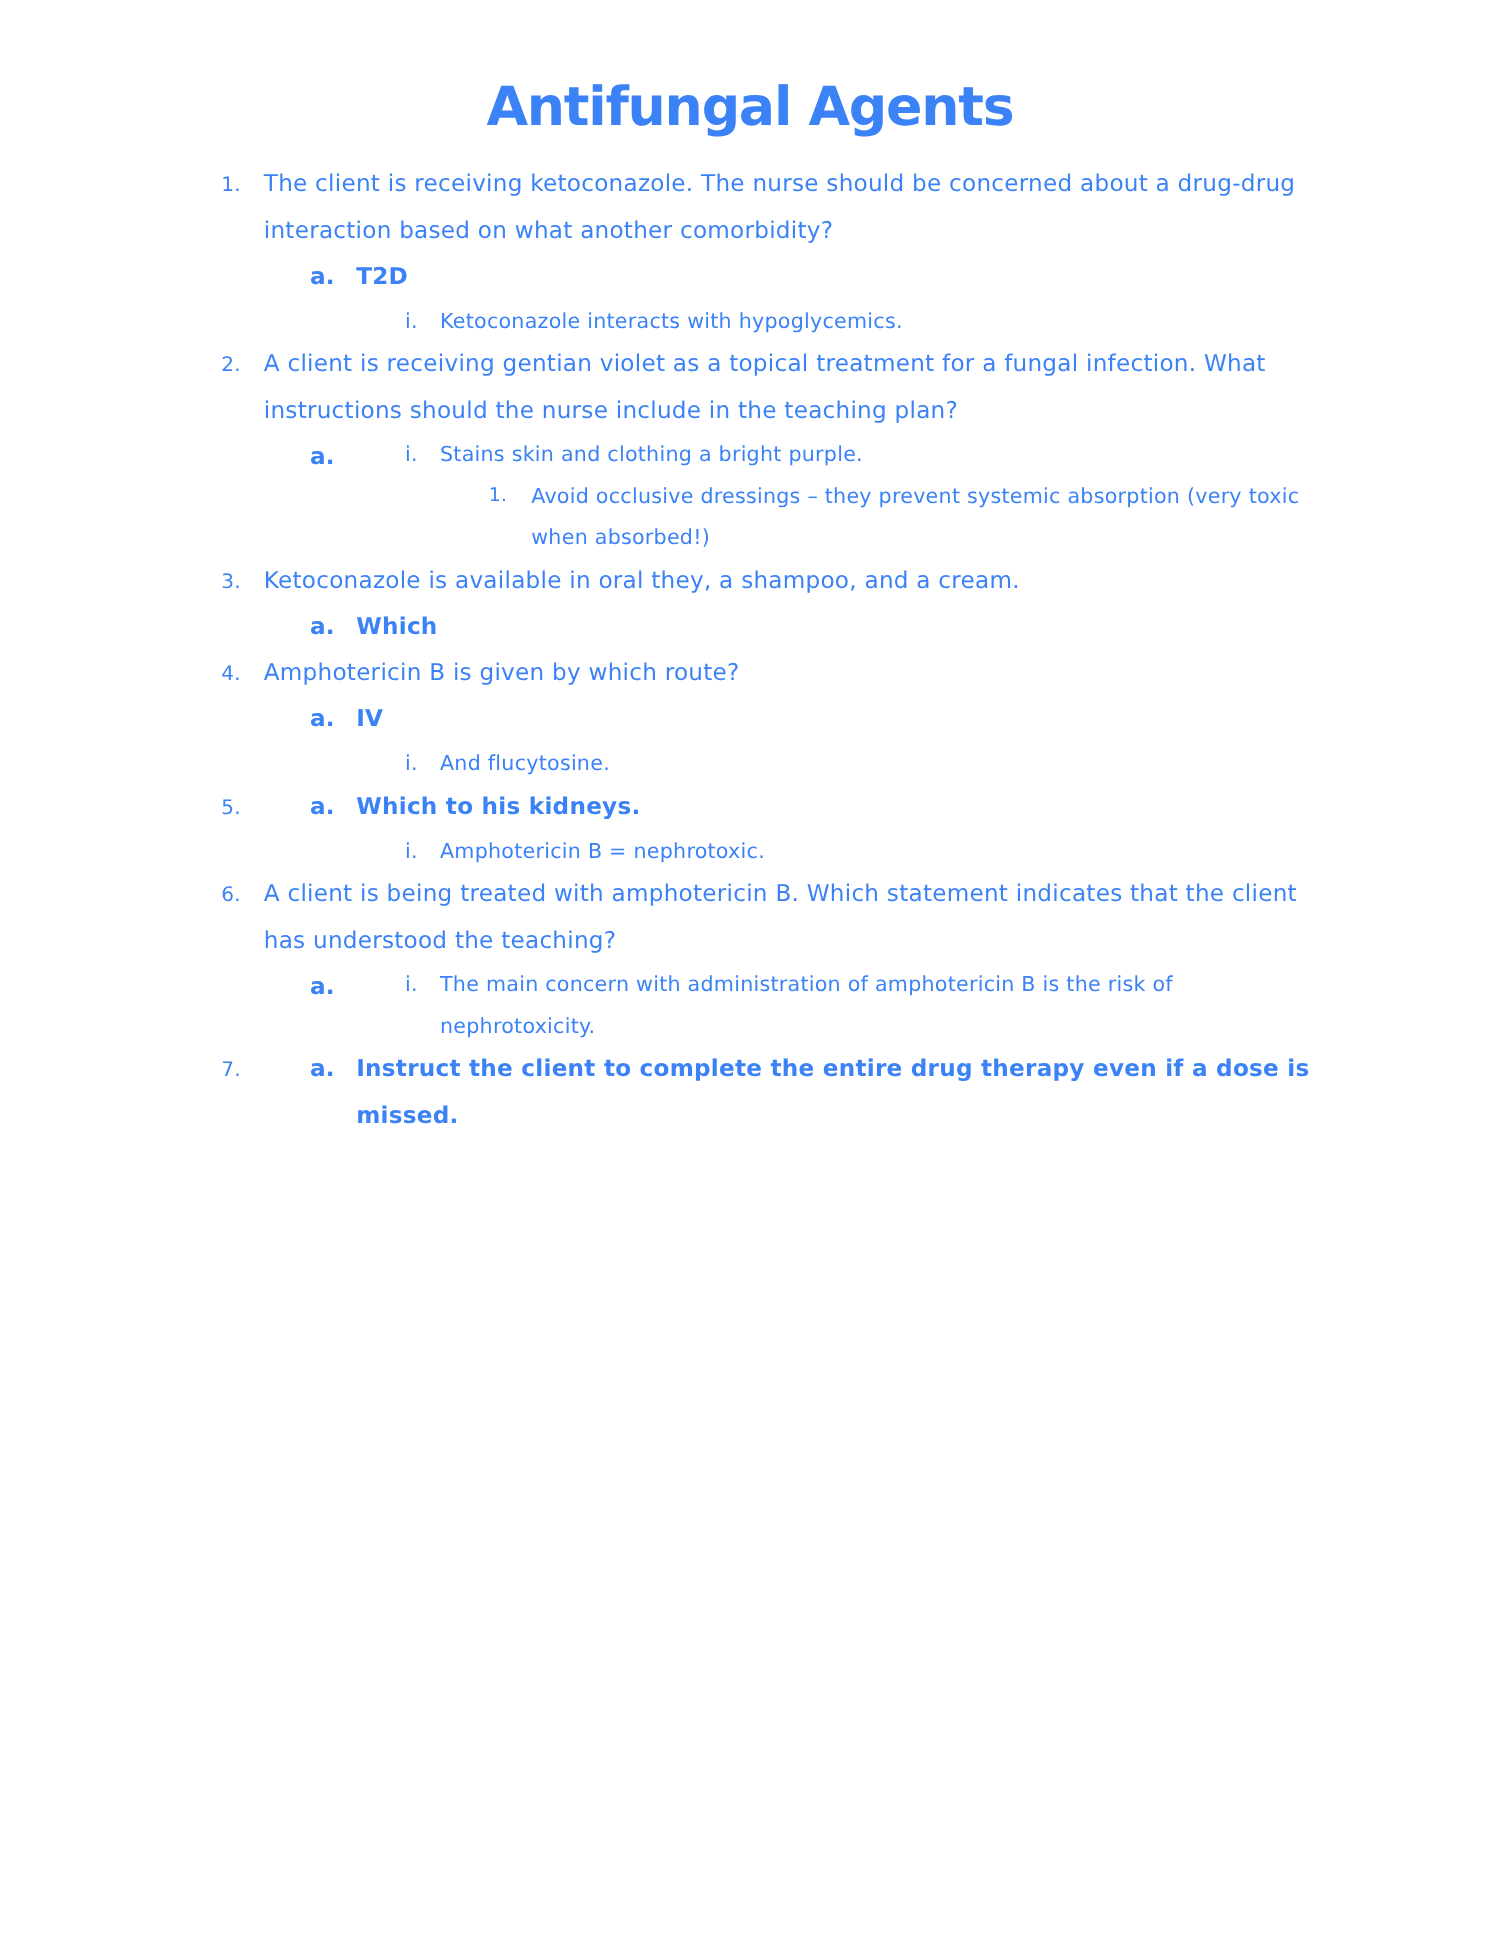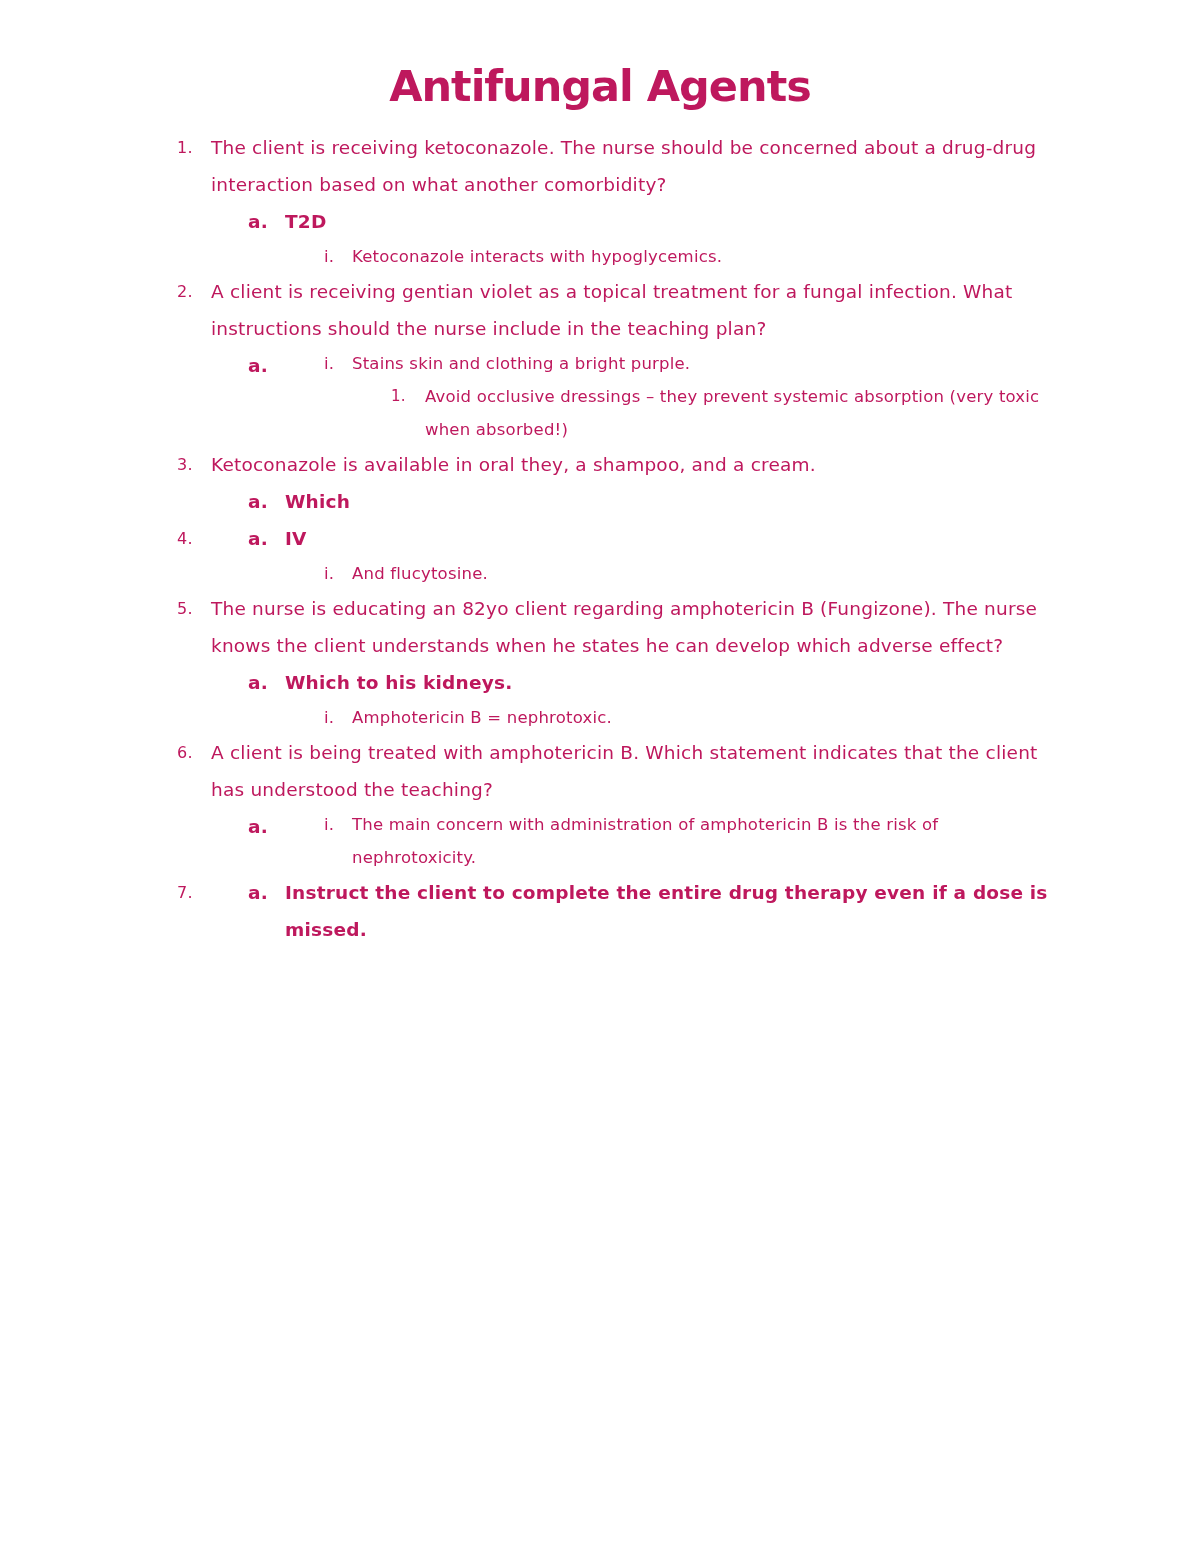--- a/index.html
+++ b/index.html
@@ -2,21 +2,21 @@
 <html><head>
 <meta charset="utf-8">
 <style>
   html, body { margin: 0; padding: 0; }
   body { width: 1200px; background: #ffffff; }
   .page {
     position: relative;
     width: 1200px;
     height: 1553px;
     background: #ffffff;
-    color: #be185d;
+    color: #3b82f6;
     font-family: "DejaVu Sans", "Liberation Sans", sans-serif;
     overflow: hidden;
   }
   .title {
     margin: 0;
     padding-top: 62px;
     text-align: center;
     font-size: 43px;
     font-weight: 700;
     letter-spacing: -1px;
@@ -49,24 +49,24 @@
   <div class="list" id="list">
       <div class="item l1"><span class="marker">1.</span><span class="text">The client is receiving ketoconazole. The nurse should be concerned about a drug-drug interaction based on what another comorbidity?</span></div>
       <div class="item l2 bold"><span class="marker">a.</span><span class="text">T2D</span></div>
       <div class="item l3"><span class="marker">i.</span><span class="text">Ketoconazole interacts with hypoglycemics.</span></div>
       <div class="item l1"><span class="marker">2.</span><span class="text">A client is receiving gentian violet as a topical treatment for a fungal infection. What instructions should the nurse include in the teaching plan?</span></div>
       <div class="item l2 bold"><span class="marker">a.</span></div>
       <div class="item l3"><span class="marker">i.</span><span class="text">Stains skin and clothing a bright purple.</span></div>
       <div class="item l4"><span class="marker">1.</span><span class="text">Avoid occlusive dressings – they prevent systemic absorption (very toxic when absorbed!)</span></div>
       <div class="item l1"><span class="marker">3.</span><span class="text">Ketoconazole is available in oral they, a shampoo, and a cream.</span></div>
       <div class="item l2 bold"><span class="marker">a.</span><span class="text">Which</span></div>
-      <div class="item l1"><span class="marker">4.</span></div>
+      <div class="item l1"><span class="marker">4.</span><span class="text">Amphotericin B is given by which route?</span></div>
       <div class="item l2 bold"><span class="marker">a.</span><span class="text">IV</span></div>
       <div class="item l3"><span class="marker">i.</span><span class="text">And flucytosine.</span></div>
-      <div class="item l1"><span class="marker">5.</span><span class="text">The nurse is educating an 82yo client regarding amphotericin B (Fungizone). The nurse knows the client understands when he states he can develop which adverse effect?</span></div>
+      <div class="item l1"><span class="marker">5.</span></div>
       <div class="item l2 bold"><span class="marker">a.</span><span class="text">Which to his kidneys.</span></div>
       <div class="item l3"><span class="marker">i.</span><span class="text">Amphotericin B = nephrotoxic.</span></div>
       <div class="item l1"><span class="marker">6.</span><span class="text">A client is being treated with amphotericin B. Which statement indicates that the client has understood the teaching?</span></div>
       <div class="item l2 bold"><span class="marker">a.</span></div>
       <div class="item l3"><span class="marker">i.</span><span class="text">The main concern with administration of amphotericin B is the risk of nephrotoxicity.</span></div>
       <div class="item l1"><span class="marker">7.</span></div>
       <div class="item l2 bold"><span class="marker">a.</span><span class="text">Instruct the client to complete the entire drug therapy even if a dose is missed.</span></div>
     </div>
 </div>
 

